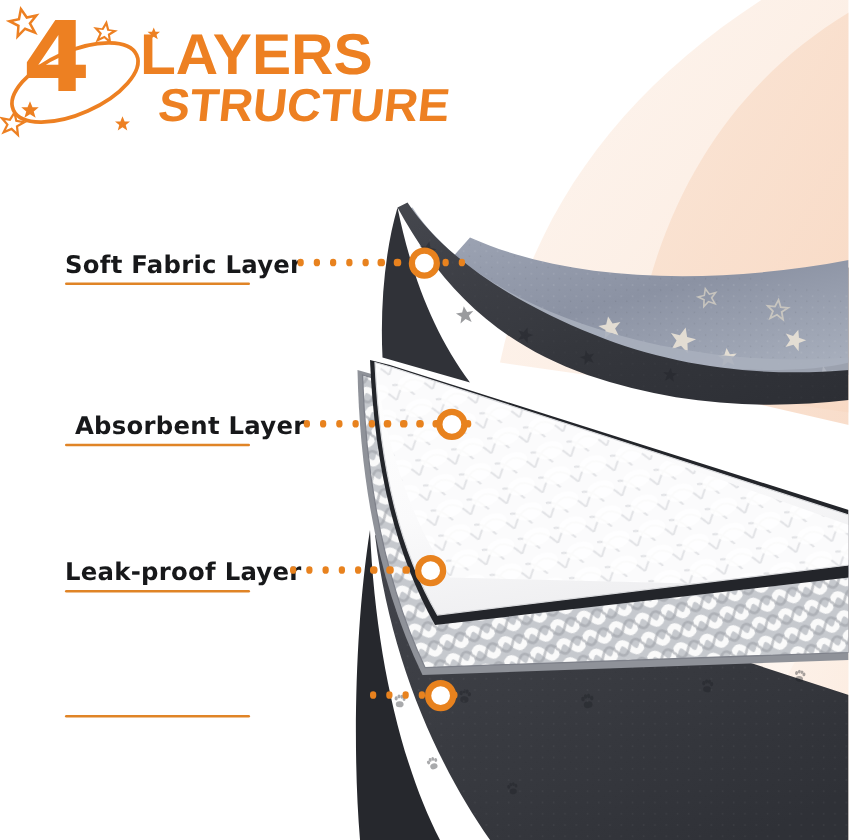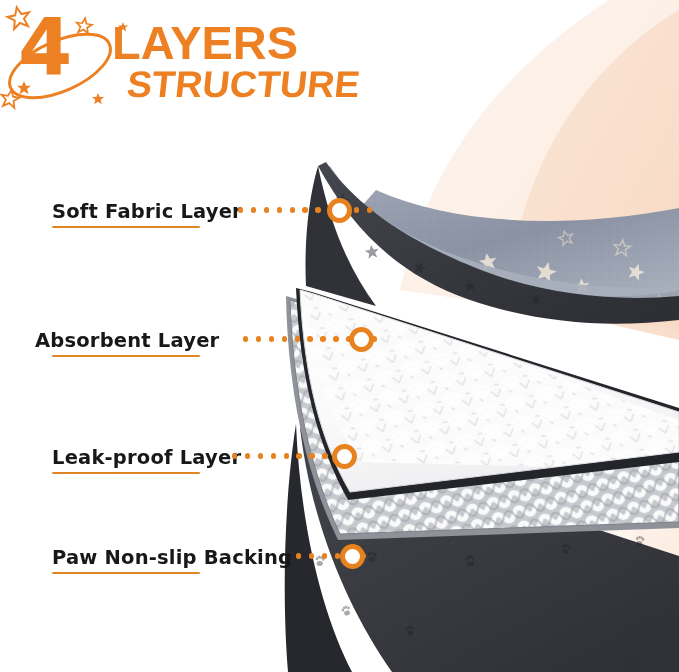--- a/index.html
+++ b/index.html
@@ -303,21 +303,21 @@
       <i></i>
       <i></i>
       <i></i>
       <i></i>
       <i></i>
       <i></i>
       <i></i>
   </div>
   <div class="ring" style="left:327px;top:198px;"></div>
 
-  <div class="callout" style="left:35px;top:325px;">
+  <div class="callout" style="left:60px;top:325px;">
     <span class="txt">Absorbent Layer</span>
   </div>
   <div class="rule" style="left:52px;top:355px;width:148px;"></div>
   <div class="leader" style="left:243px;top:334px;">
     <i></i>
       <i></i>
       <i></i>
       <i></i>
       <i></i>
       <i></i>
@@ -340,23 +340,20 @@
       <i></i>
       <i></i>
       <i></i>
       <i></i>
       <i></i>
       <i></i>
       <i></i>
   </div>
   <div class="ring" style="left:332px;top:444px;"></div>
 
-  <div class="callout" style="left:52px;top:542px;">
-    <span class="txt">Paw Non-slip Backing</span>
-  </div>
   <div class="rule" style="left:52px;top:572px;width:148px;"></div>
   <div class="leader" style="left:296px;top:551px;">
     <i></i>
       <i></i>
       <i></i>
       <i></i>
       <i></i>
       <i></i>
   </div>
   <div class="ring" style="left:340px;top:544px;"></div>

